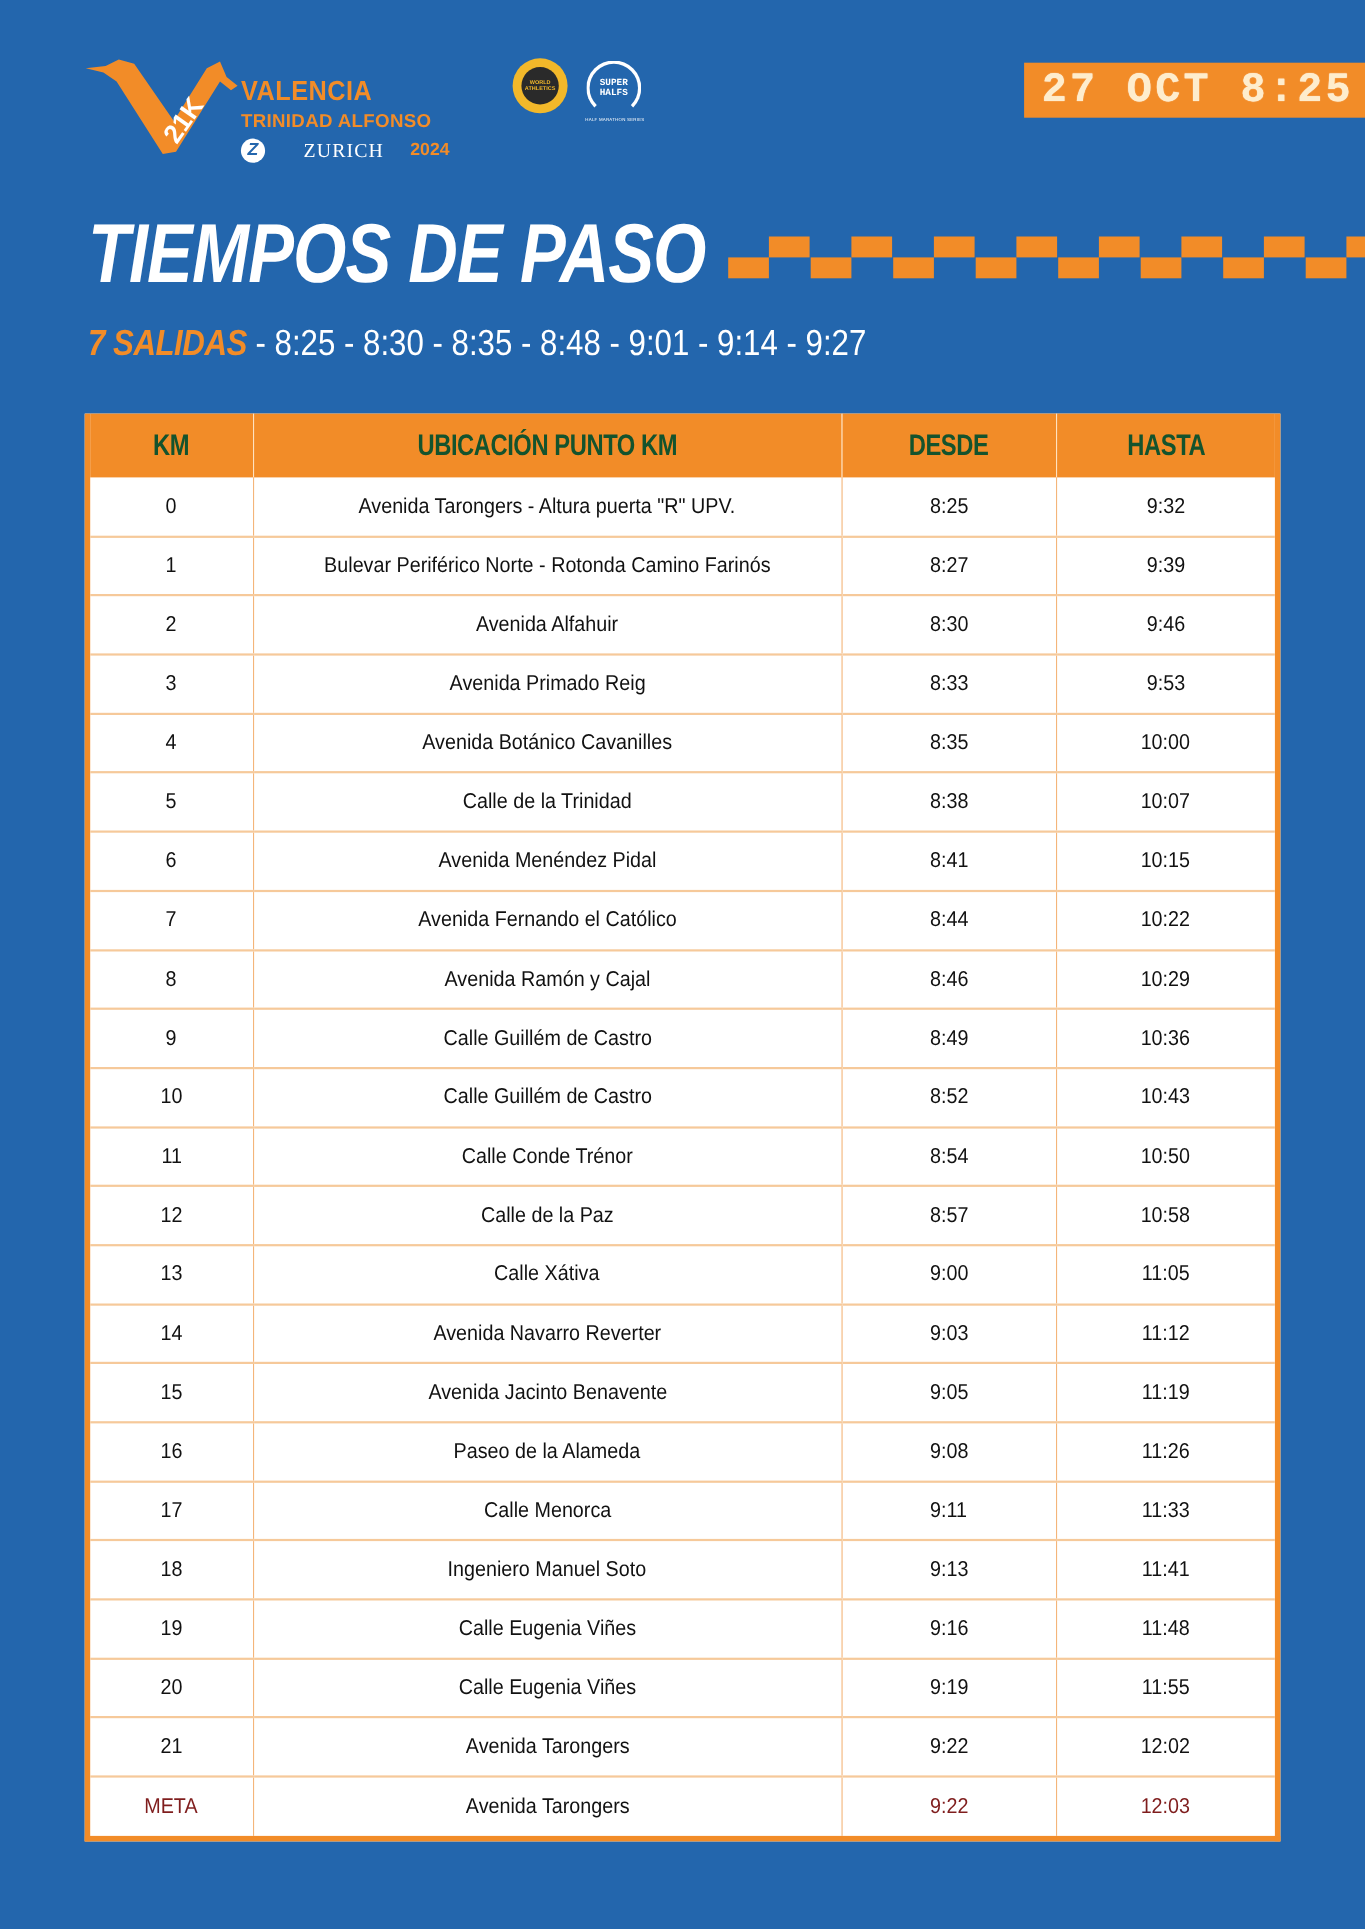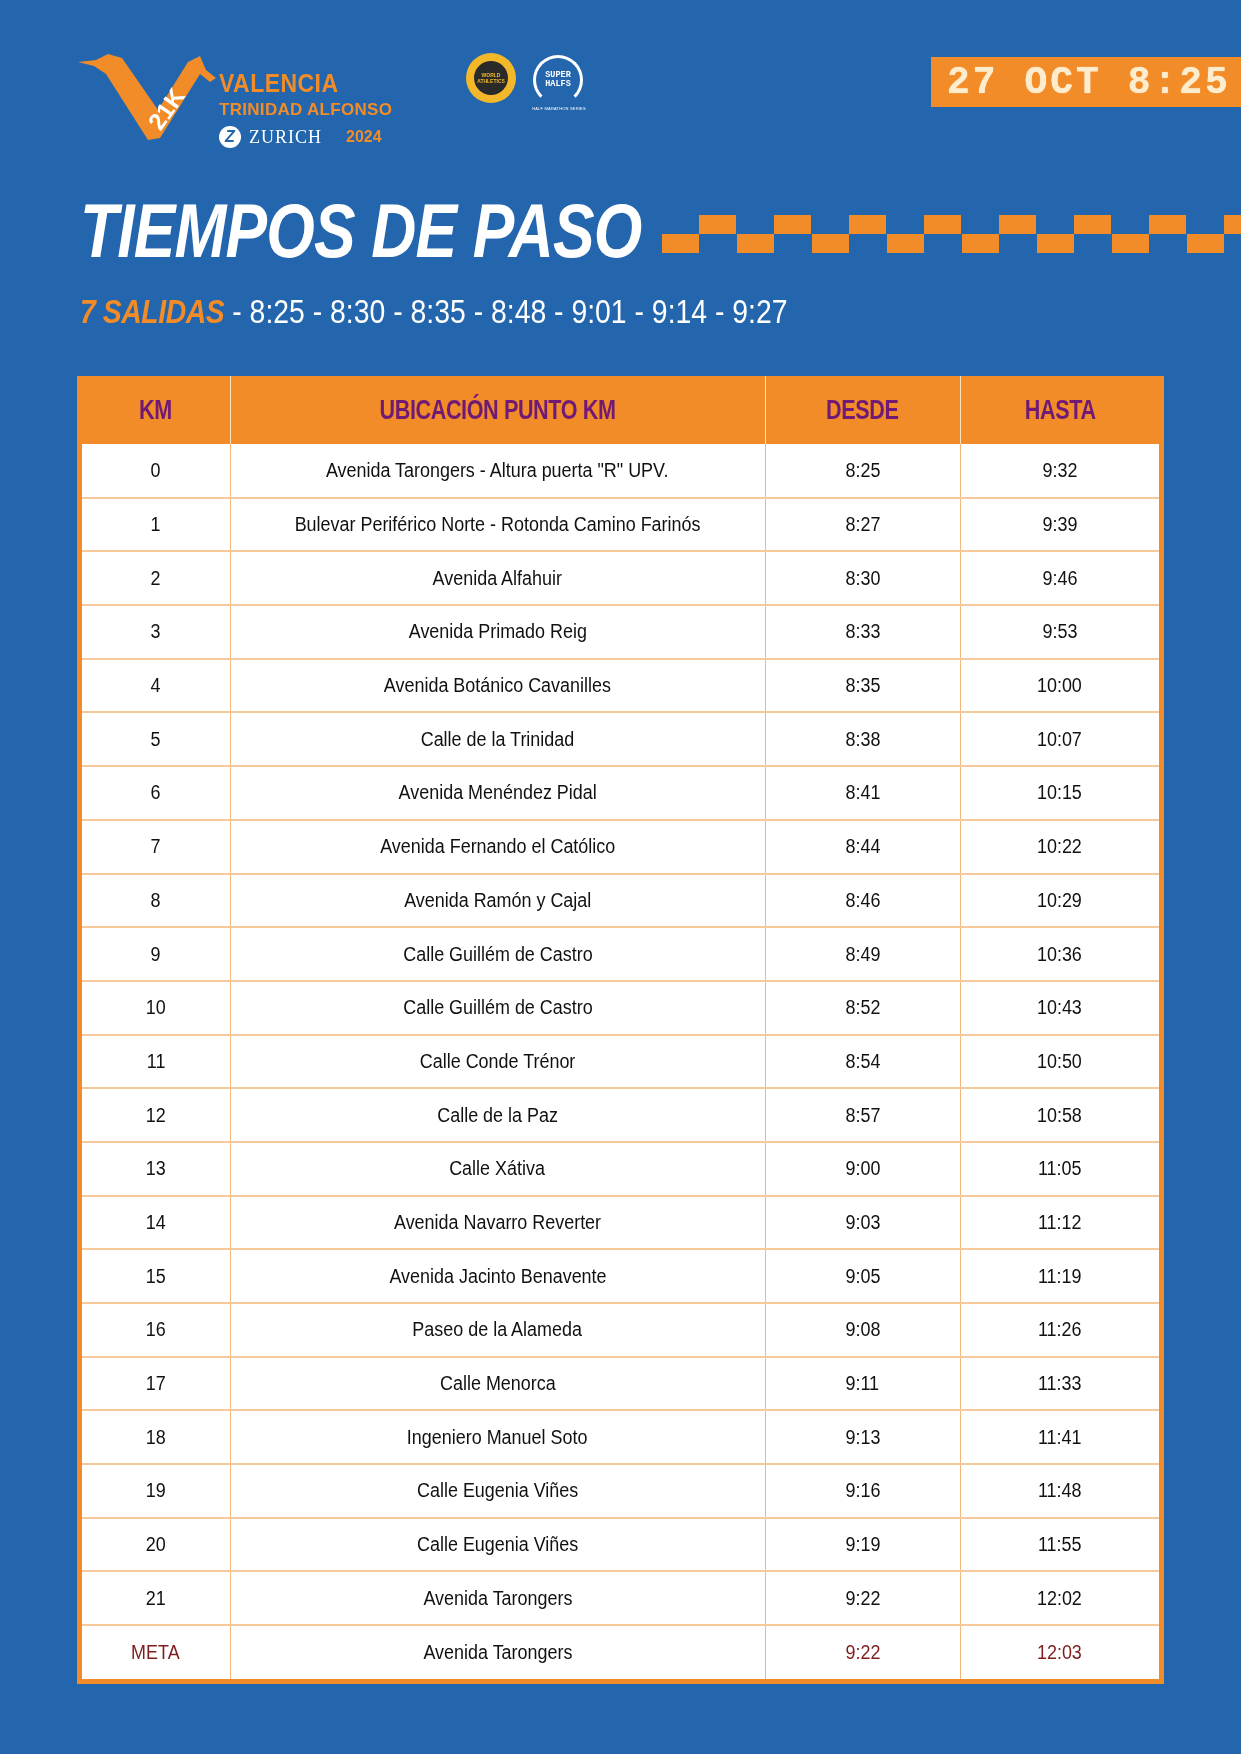--- a/index.html
+++ b/index.html
@@ -11,21 +11,21 @@
     overflow: hidden;
   }
   
   .logo-block { position: absolute; left: 78px; top: 48px; width: 400px; height: 95px; }
   .v-shape { position: absolute; left: 0; top: 0; width: 140px; height: 95px; }
   .brand-text { position: absolute; left: 141px; top: 22px; }
   .brand-l1 { color: #f28c28; font-family: "Liberation Sans", sans-serif; font-weight: 900; font-size: 25px; letter-spacing: 0.5px; line-height: 26px; transform: scaleX(0.92); transform-origin: left; }
   .brand-l2 { color: #f28c28; font-weight: 700; font-size: 17px; line-height: 28px; letter-spacing: 0.3px; }
   .brand-l3 { display: flex; align-items: center; gap: 8px; margin-top: 2px; }
   .zurich-circle { width: 22px; height: 22px; border-radius: 50%; background: #fff; color: #2366ad; font-weight: 900; font-size: 16px; display: flex; align-items: center; justify-content: center; font-style: italic; }
-  .zurich-text { color: #fff; font-family: "Liberation Serif", serif; font-size: 18px; letter-spacing: 1px; }
+  .zurich-text { color: #fff; font-family: "Liberation Serif", serif; font-size: 18px; letter-spacing: 1px; margin-left: 27px; }
   .year-text { color: #f28c28; font-weight: 700; font-size: 16px; margin-left: 16px; }
 
   .badge-wa { position: absolute; left: 466px; top: 53px; width: 50px; height: 50px; border-radius: 50%; background: #f2b82a; display: flex; align-items: center; justify-content: center; }
   .badge-wa-inner { width: 34px; height: 34px; border-radius: 50%; background: #2a2a2a; display: flex; align-items: center; justify-content: center; }
   .badge-wa-inner span { color: #f2b82a; font-size: 5px; text-align: center; line-height: 6px; font-weight: 700; }
   .badge-sh { position: absolute; left: 533px; top: 55px; width: 50px; height: 50px; border-radius: 50%; border: 3px solid #fff; border-bottom-color: transparent; display: flex; align-items: center; justify-content: center; flex-direction: column; font-family: Liberation Mono, monospace; }
   .badge-sh span { color: #fff; font-weight: 700; font-size: 8.5px; line-height: 9px; text-align: center; }
   .badge-sh-sub { position: absolute; left: 531px; top: 106px; color: #fff; font-size: 4px; width: 56px; text-align: center; letter-spacing: 0.2px; }
 
   .date-box { position: absolute; left: 931px; top: 57px; width: 310px; height: 50px; background: #f28c28; display: flex; align-items: center; padding-left: 16px; }
@@ -35,21 +35,21 @@
   .title { position: absolute; left: 80px; top: 186px; color: #fff; font-weight: 900; font-style: italic; font-size: 76px; letter-spacing: -1px; line-height: 90px; transform: scaleX(0.82); transform-origin: left; white-space: nowrap; }
   .checker { position: absolute; left: 662px; top: 215px; width: 579px; height: 40px; }
   .checker .sq { position: absolute; width: 37px; height: 19px; background: #f28c28; }
 
   .subtitle { position: absolute; left: 80px; top: 293px; font-size: 33px; color: #fff; white-space: nowrap; transform: scaleX(0.86); transform-origin: left; }
   .subtitle .hl { color: #f28c28; font-style: italic; font-weight: 700; letter-spacing: -0.5px; }
 
   
   .table-wrap { position: absolute; left: 77px; top: 376px; width: 1087px; border: 5px solid #f28c28; border-top: none; background: #fff; }
   table { width: 100%; border-collapse: collapse; table-layout: fixed; }
-  thead th { background: #f28c28; color: #701a75; font-weight: 700; font-size: 27px; height: 68px; letter-spacing: -0.5px; border-right: 1.5px solid #ffe2c0; }
+  thead th { background: #f28c28; color: #14532d; font-weight: 700; font-size: 27px; height: 58px; letter-spacing: -0.5px; border-right: 1.5px solid #ffe2c0; }
   thead th span { display: inline-block; transform: scaleX(0.8); }
   thead th:last-child { border-right: none; }
   tbody td { height: 53.7px; text-align: center; font-size: 19.5px; color: #111; border-right: 1.5px solid #f4b57a; border-bottom: 2px solid #f6c99a; }
   tbody td span { display: inline-block; transform: scaleX(0.92); }
   tbody td:last-child { border-right: none; }
   tbody tr:last-child td { border-bottom: none; }
   tbody tr.meta td.accent { color: #7f1d1d; margin-top: 43px; }
   col.c1 { width: 148px; }
   col.c2 { width: 535px; }
   col.c3 { width: 195px; }

